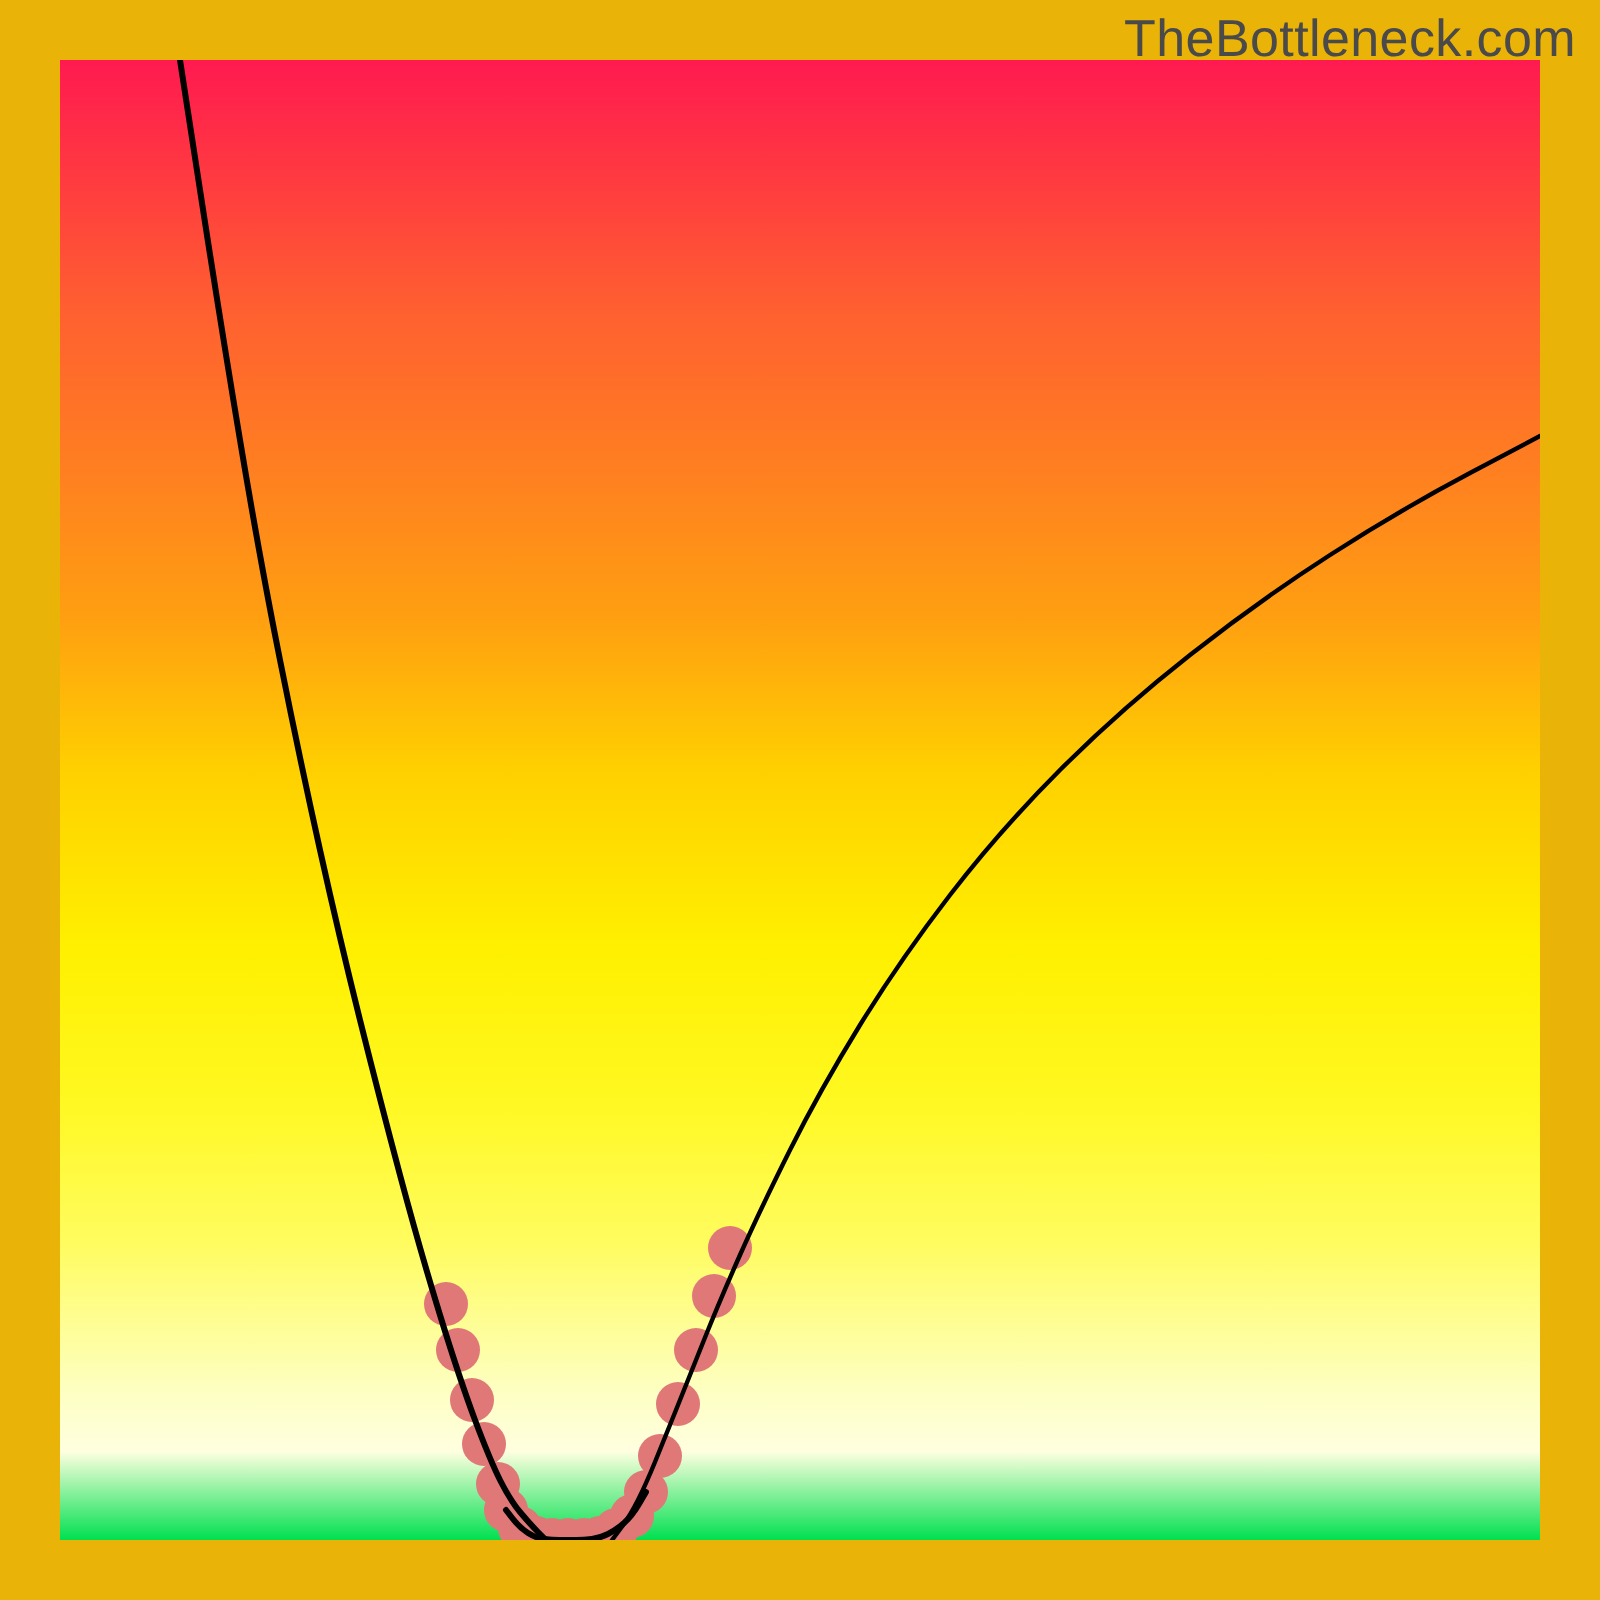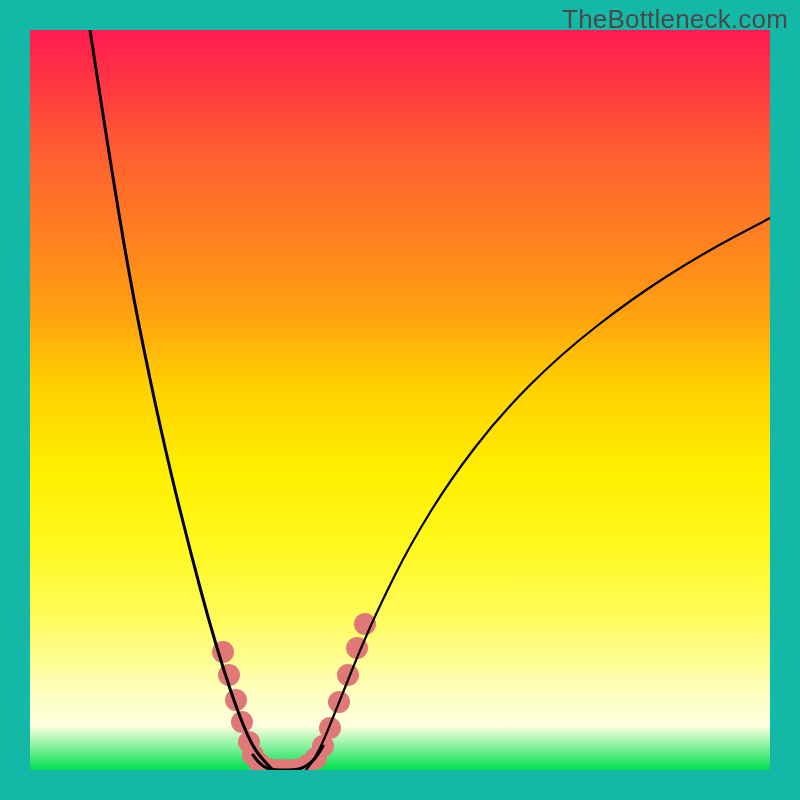--- a/index.html
+++ b/index.html
@@ -7,21 +7,21 @@
     padding: 0;
     width: 800px;
     height: 800px;
     background: #000000;
     overflow: hidden;
   }
   .container {
     position: relative;
     width: 800px;
     height: 800px;
-    background: #14b8a6;
+    background: #eab308;
   }
   .plot-area {
     position: absolute;
     left: 30px;
     top: 30px;
     width: 740px;
     height: 740px;
     background: linear-gradient(to bottom,
       #ff1a50 0%,
       #ff3a40 8%,

